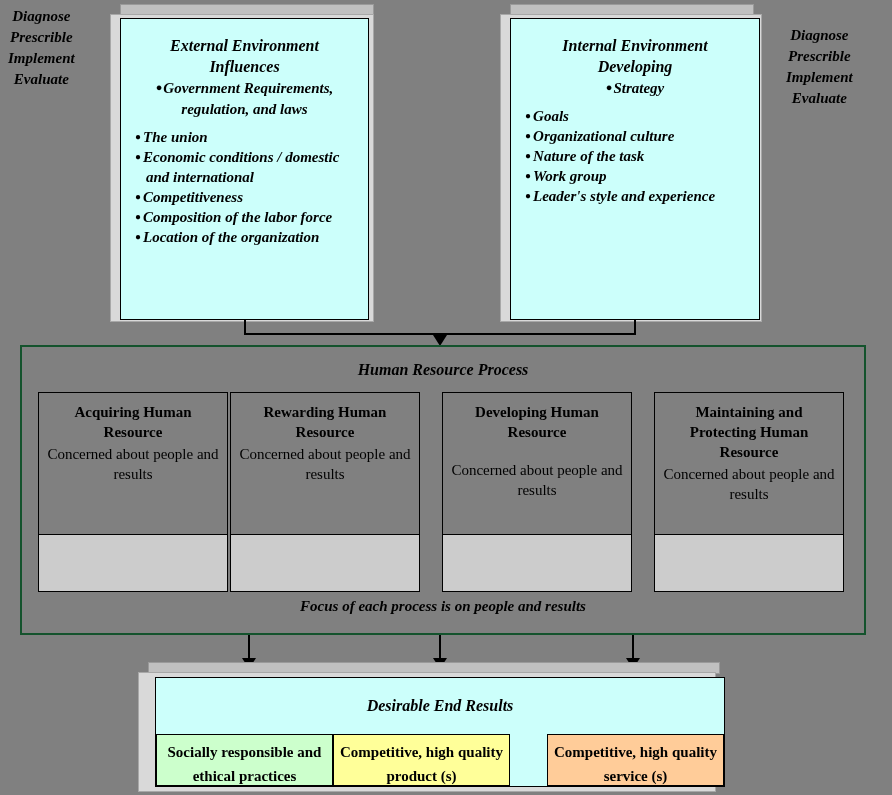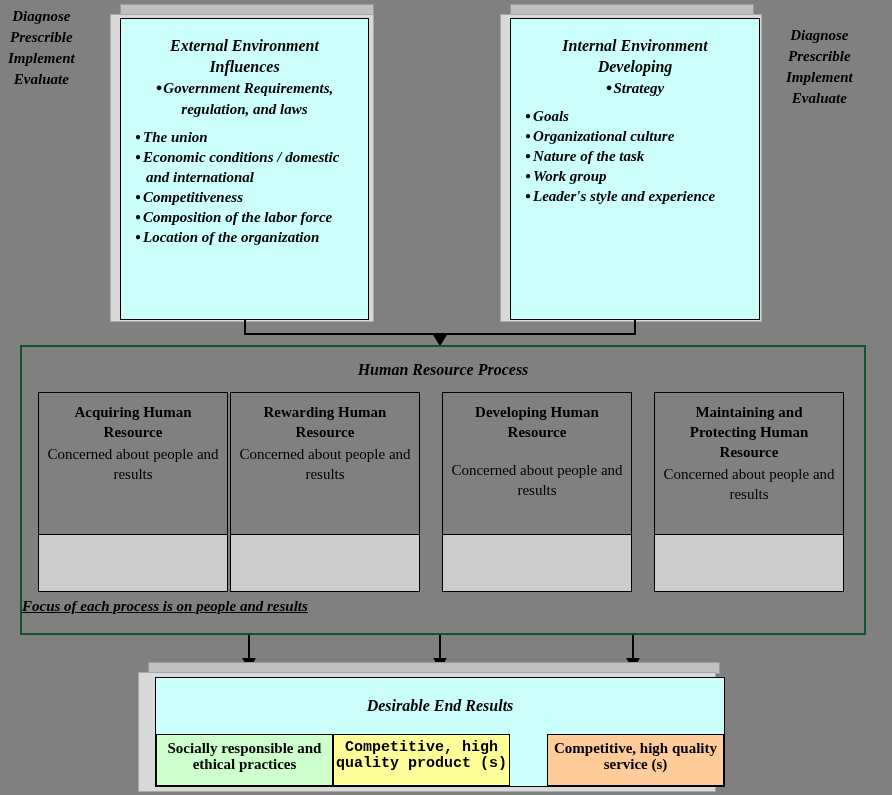--- a/index.html
+++ b/index.html
@@ -112,25 +112,24 @@
     font-style: italic;
     font-weight: bold;
     font-size: 16px;
     margin-top: 14px;
   }
   .hr-footer {
     position: absolute;
     left: 0;
     right: 0;
     bottom: 18px;
-    text-align: left;
-    font-style: italic;
-    font-weight: bold;
-    font-size: 15px;
-    text-decoration: underline;
+    text-align: center;
+    font-style: italic;
+    font-weight: bold;
+    font-size: 15px;
   }
   .proc-col {
     position: absolute;
     top: 45px;
     width: 190px;
     height: 200px;
     border: 1px solid #000;
     box-sizing: border-box;
     background: #cccccc;
   }
@@ -191,21 +190,21 @@
     height: 52px;
     display: flex;
   }
   .res-cell {
     flex: 1 1 0;
     border: 1px solid #000;
     box-sizing: border-box;
     text-align: center;
     font-weight: bold;
     font-size: 15px;
-    line-height: 16px;
+    line-height: 24px;
     padding-top: 5px;
   }
 
   
   .line {
     position: absolute;
     background: #000;
   }
   .arrow-down {
     position: absolute;
@@ -310,18 +309,18 @@
 
   <div class="line" style="left:632px; top:635px; width:2px; height:26px;"></div>
   <div class="arrow-down" style="left:626px; top:658px;"></div>
 
   <div class="res-shadow-back" style="left:148px; top:662px; width:570px; height:10px;"></div>
   <div class="res-shadow-mid" style="left:138px; top:672px; width:576px; height:118px;"></div>
   <div class="results">
     <div class="results-title">Desirable End Results</div>
     <div class="results-row">
       <div class="res-cell" style="background:#ccffcc;">Socially responsible and ethical practices</div>
-      <div class="res-cell" style="background:#ffff99;font-family:Liberation Mono, monospace;">Competitive, high quality product (s)</div>
+      <div class="res-cell" style="background:#ffff99;">Competitive, high quality product (s)</div>
       <div class="res-cell" style="background:#ffcc99;margin-left:37px;">Competitive, high quality service (s)</div>
     </div>
   </div>
 
 </div>
 
 </body></html>

